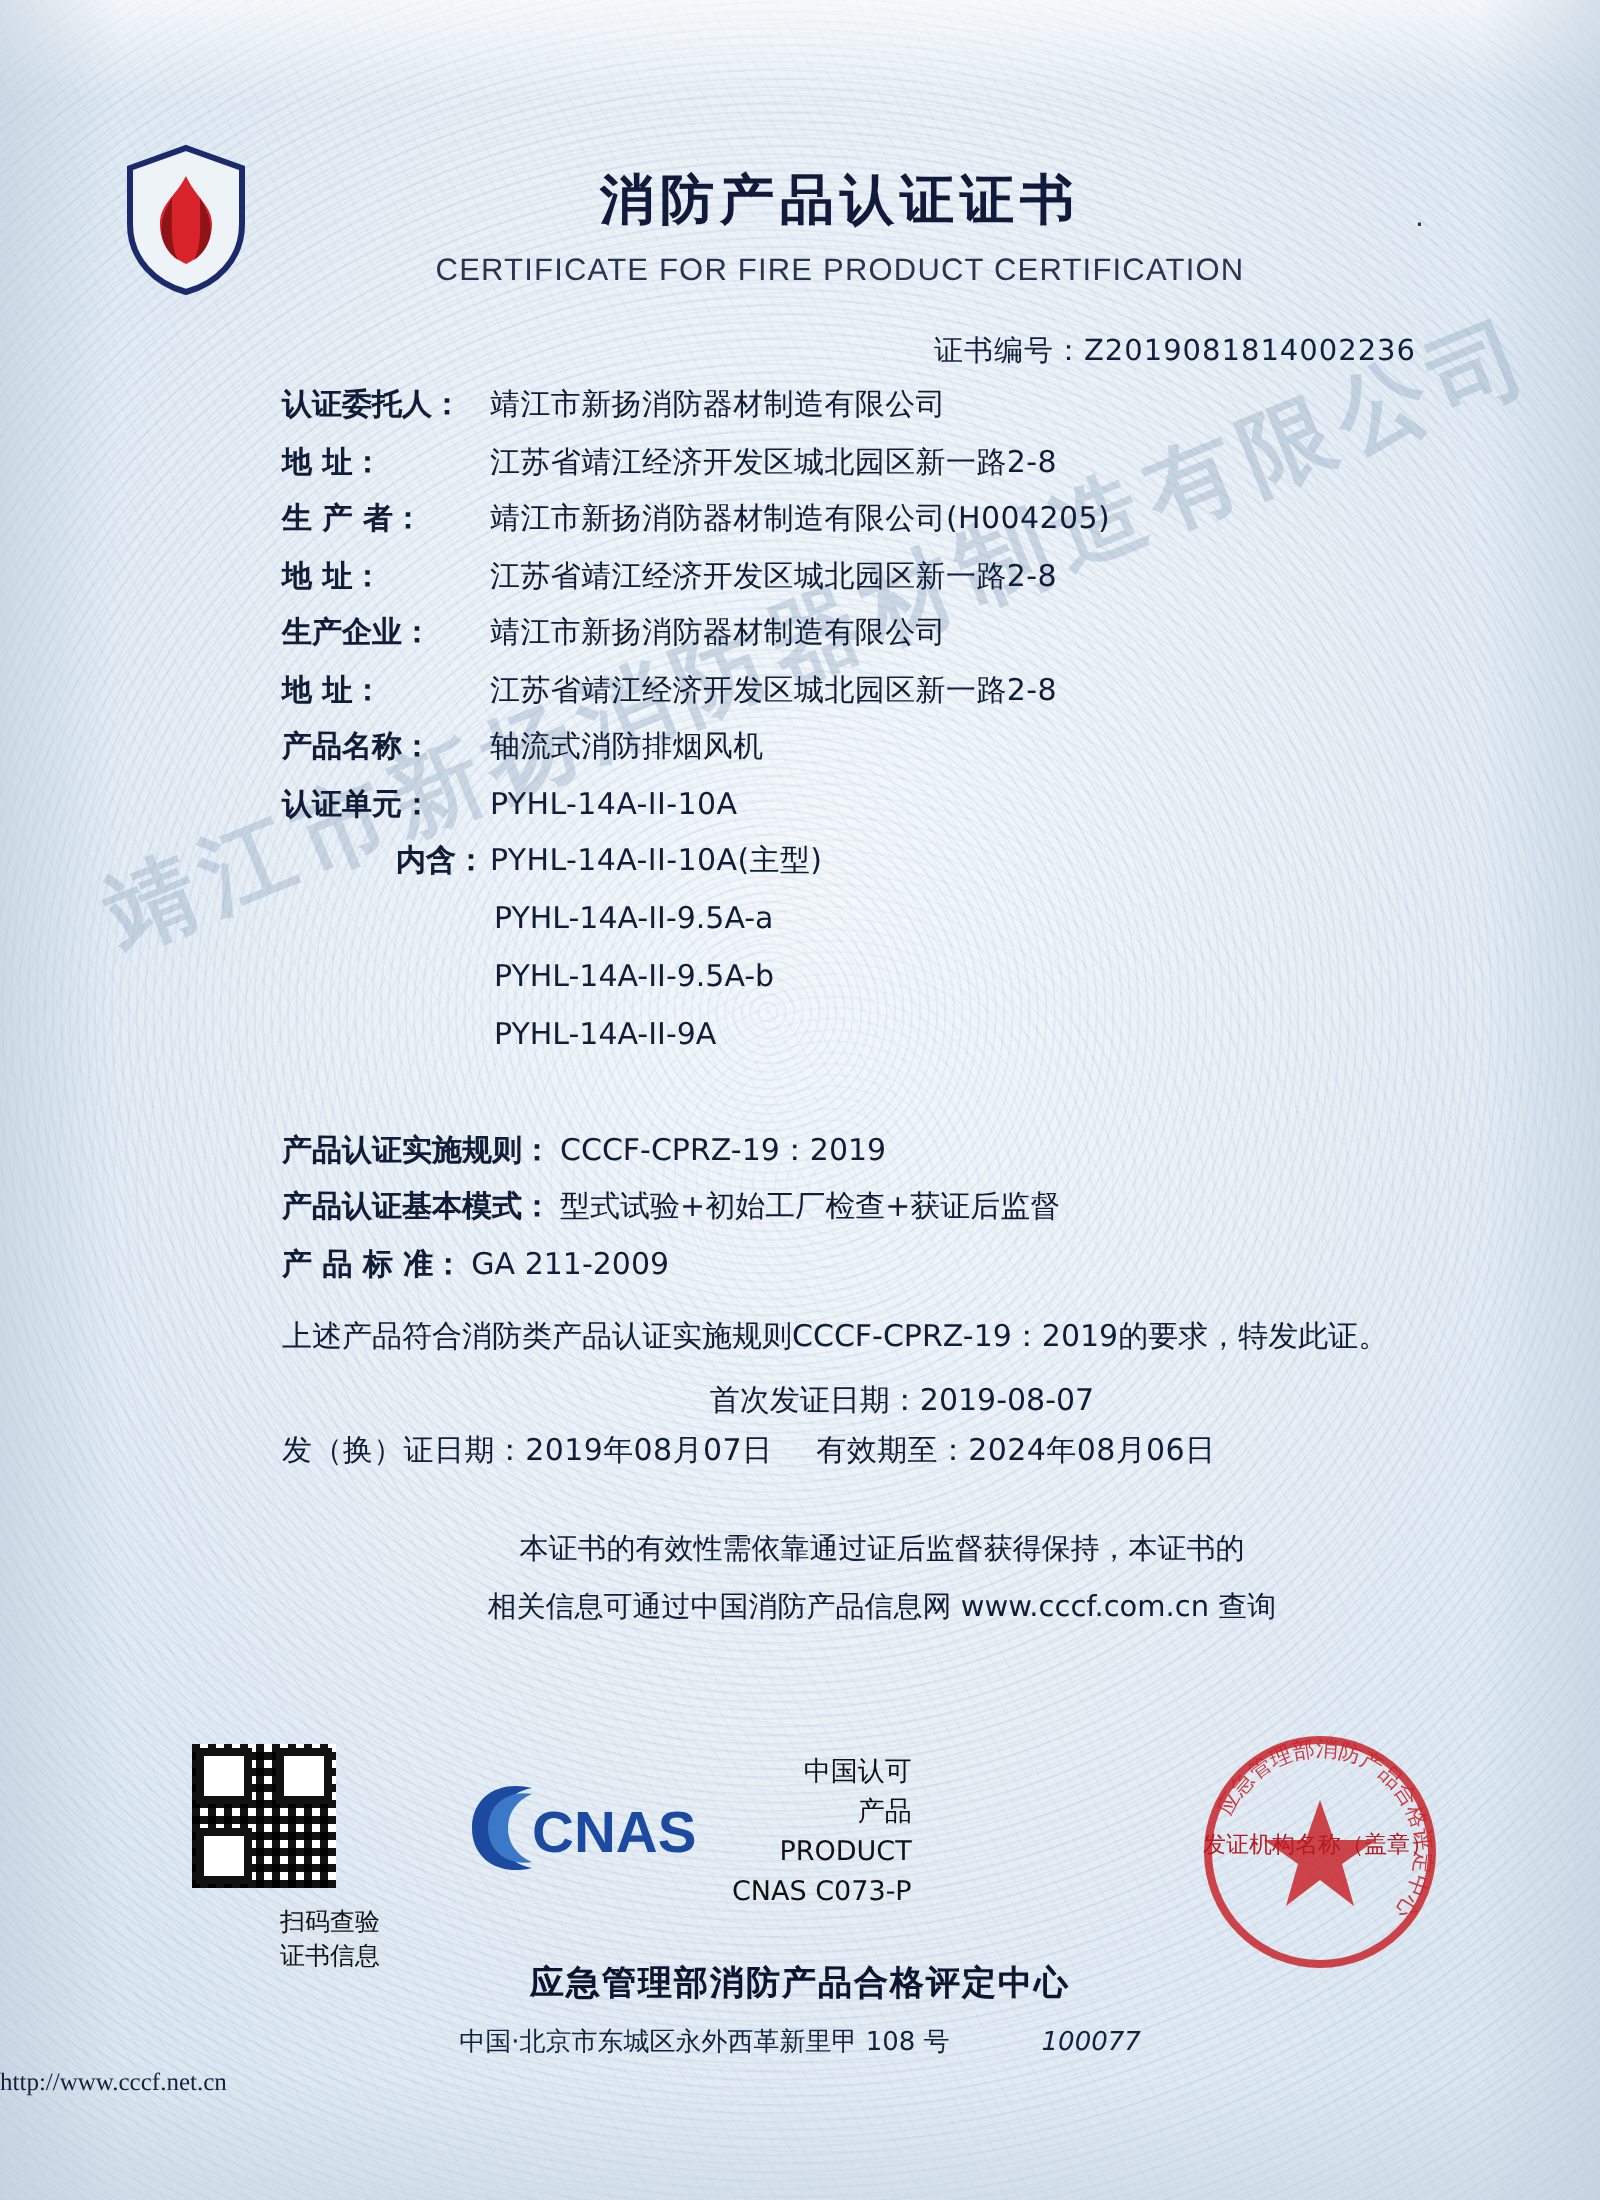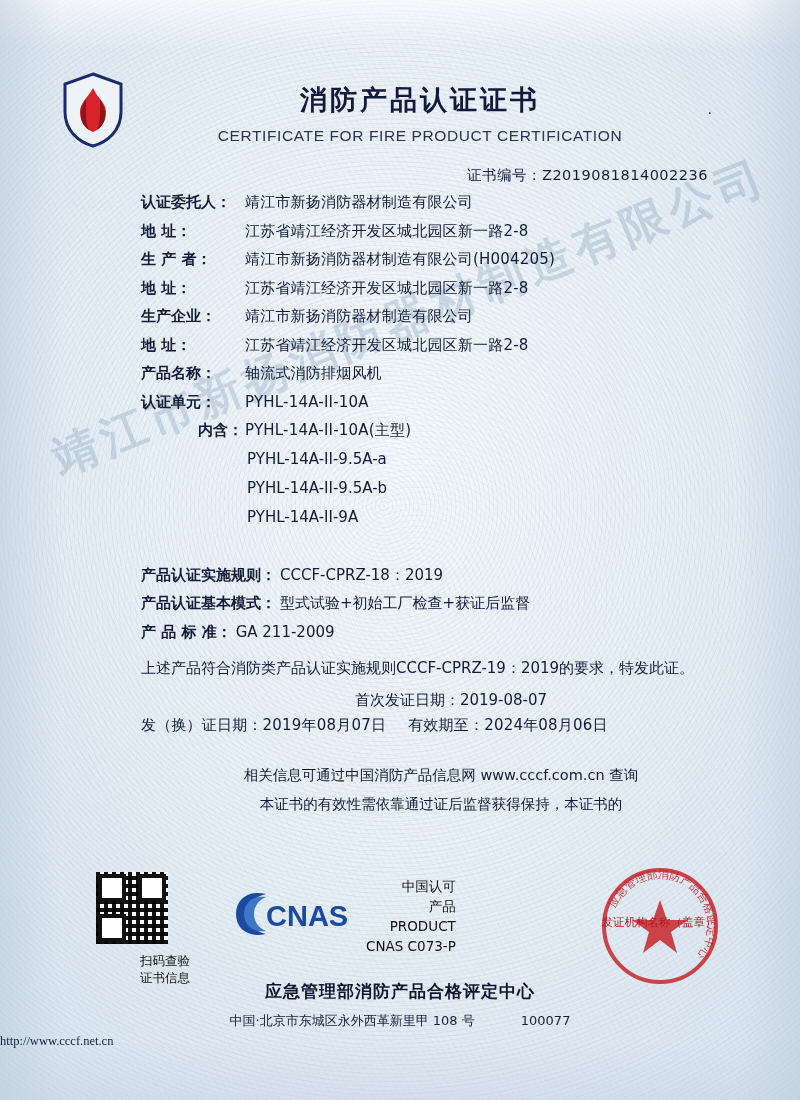--- a/index.html
+++ b/index.html
@@ -292,21 +292,21 @@
   }
   .footer-addr {
     position: absolute;
     left: 0; right: 0;
     top: 1012px;
     text-align: center;
     font-family: "DejaVu Sans", sans-serif;
     font-size: 13px;
     color: #15203c;
   }
-  .footer-addr .zip { display: inline-block; margin-left: 46px; }
+  .footer-addr .zip { display: inline-block; margin-left: 46px; font-style: italic; }
   .footer-url {
     position: absolute;
     left: 0; right: 0;
     top: 1034px;
     text-align: left;
     font-family: "Liberation Serif", serif;
     font-size: 12.5px;
     color: #15203c;
   }
 </style>
@@ -388,21 +388,21 @@
       <div class="sub">
           <div class="pad"></div>
           <div>PYHL-14A-II-9A</div>
         </div>
       <div class="sub">
           <div class="pad"></div>
         </div>
 
       <div class="rule-row">
         <span class="lbl2">产品认证实施规则：</span>
-        <span>CCCF-CPRZ-18：2019</span>
+        <span>CCCF-CPRZ-19：2019</span>
       </div>
       <div class="rule-row">
         <span class="lbl2">产品认证基本模式：</span>
         <span>型式试验+初始工厂检查+获证后监督</span>
       </div>
       <div class="rule-row">
         <span class="lbl2">产 品 标 准：</span>
         <span>GA 211-2009</span>
       </div>
 
@@ -410,22 +410,22 @@
 
       <div class="first-date">
         <span>首次发证日期：</span><span>2019-08-07</span>
       </div>
 
       <div class="issue-line">
         <span>发（换）证日期：</span><span>2019年08月07日</span><span class="gap"></span><span>有效期至：</span><span>2024年08月06日</span>
       </div>
 
       <div class="notice">
+        <div>本证书的有效性需依靠通过证后监督获得保持，本证书的</div>
         <div>相关信息可通过中国消防产品信息网 www.cccf.com.cn 查询</div>
-        <div>本证书的有效性需依靠通过证后监督获得保持，本证书的</div>
       </div>
     </div>
 
     <div class="qr">
         <div class="qr-inner"></div>
       </div>
     <div class="qr-cap">
       <div>扫码查验</div>
       <div>证书信息</div>
     </div>

